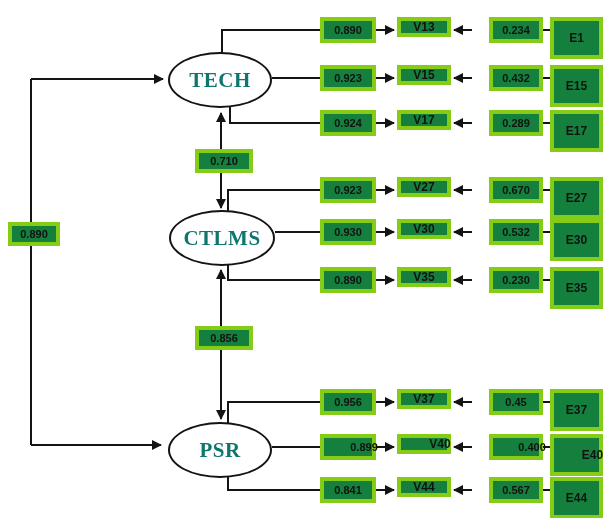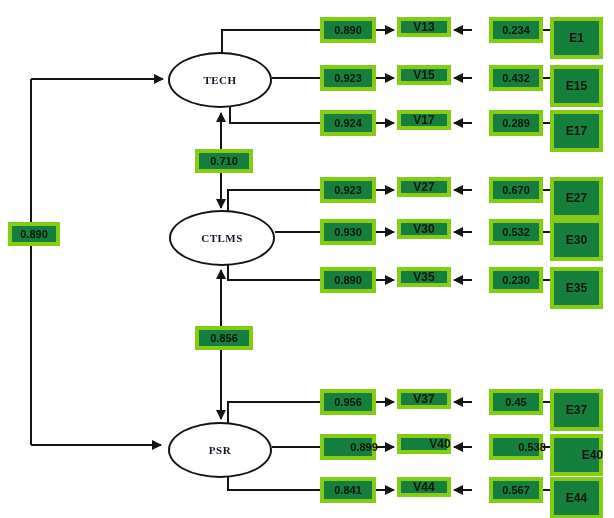--- a/index.html
+++ b/index.html
@@ -12,22 +12,22 @@
     position:absolute;z-index:2;box-sizing:border-box;
     background:#15803d;border:4px solid #84cc16;
     display:flex;align-items:center;justify-content:center;
     font-weight:bold;font-size:11px;color:#111;
   }
   .vbox,.ebox{font-size:12px;}
   .ellipse{
     position:absolute;z-index:2;box-sizing:border-box;
     background:#fff;border:2px solid #141414;border-radius:50%;
     display:flex;align-items:center;justify-content:center;
-    font-family:"Liberation Serif",serif;font-weight:bold;font-size:11px;
-    letter-spacing:0.5px;color:#0f172a;
+    font-family:"Liberation Serif",serif;font-weight:bold;font-size:21px;
+    letter-spacing:0.5px;color:#0f766e;
   }
   
   .r1{top:17px;} .r2{top:65px;} .r3{top:110px;}
   .r4{top:177px;} .r5{top:219px;} .r6{top:267px;}
   .r7{top:389px;} .r8{top:434px;padding-left:32px;} .r9{top:477px;}
   
   .col-loading{left:320px;width:56px;height:26px;}
   .col-v{left:397px;width:54px;height:20px;}
   .col-err{left:472px;width:54px;height:26px;margin-left:17px;}
   .col-e{left:550px;width:53px;height:42px;}
@@ -155,21 +155,21 @@
   <div class="box col-err r6">0.230</div>
   <div class="box col-e ebox r6">E35</div>
 
   <div class="box col-loading r7">0.956</div>
   <div class="box col-v vbox r7">V37</div>
   <div class="box col-err r7">0.45</div>
   <div class="box col-e ebox r7">E37</div>
 
   <div class="box col-loading r8">0.899</div>
   <div class="box col-v vbox r8">V40</div>
-  <div class="box col-err r8">0.538</div>
+  <div class="box col-err r8">0.400</div>
   <div class="box col-e ebox r8">E40</div>
 
   <div class="box col-loading r9">0.841</div>
   <div class="box col-v vbox r9">V44</div>
   <div class="box col-err r9">0.567</div>
   <div class="box col-e ebox r9">E44</div>
 
 </div>
 
 </body></html>

